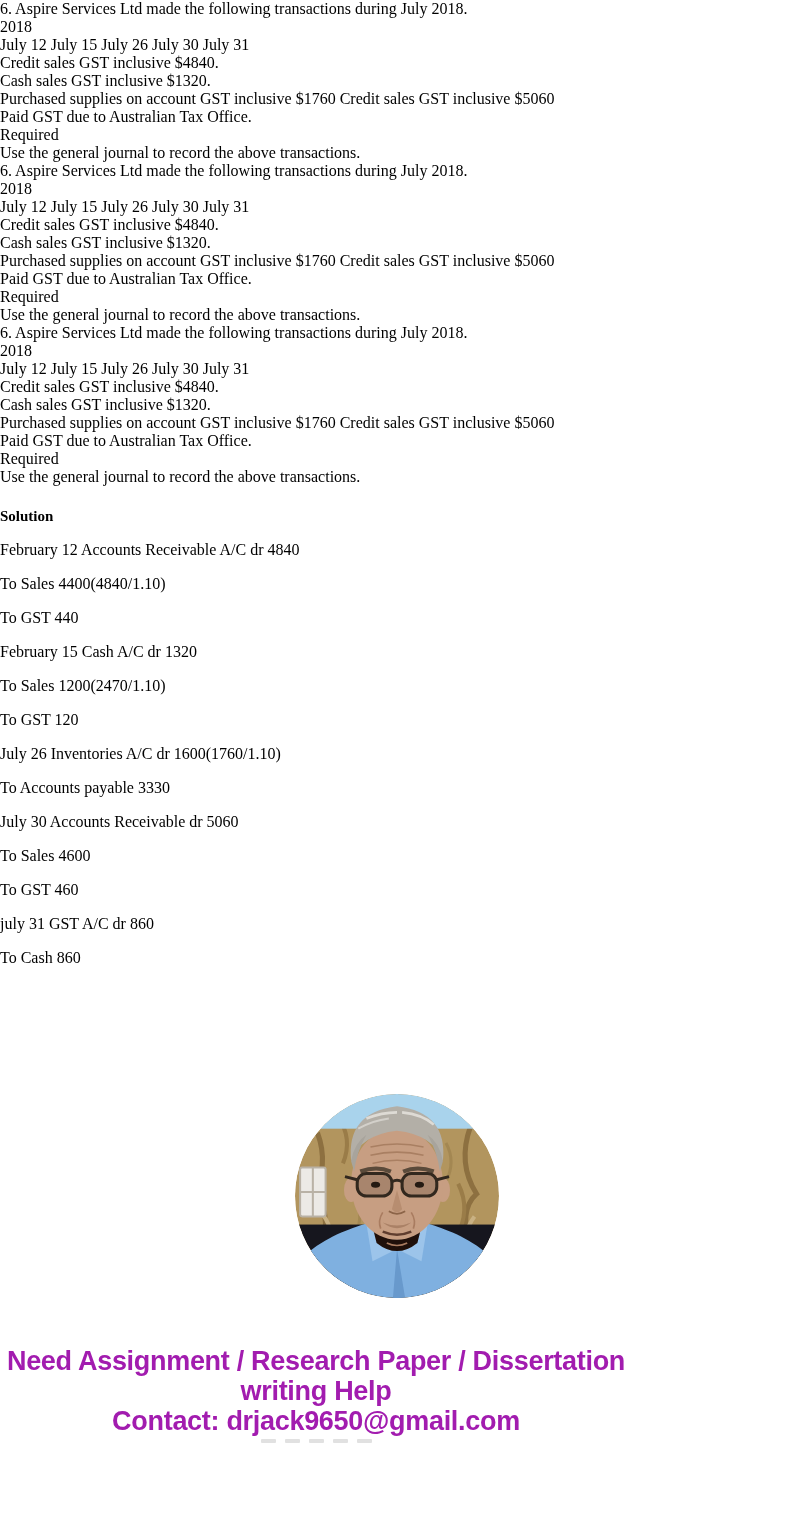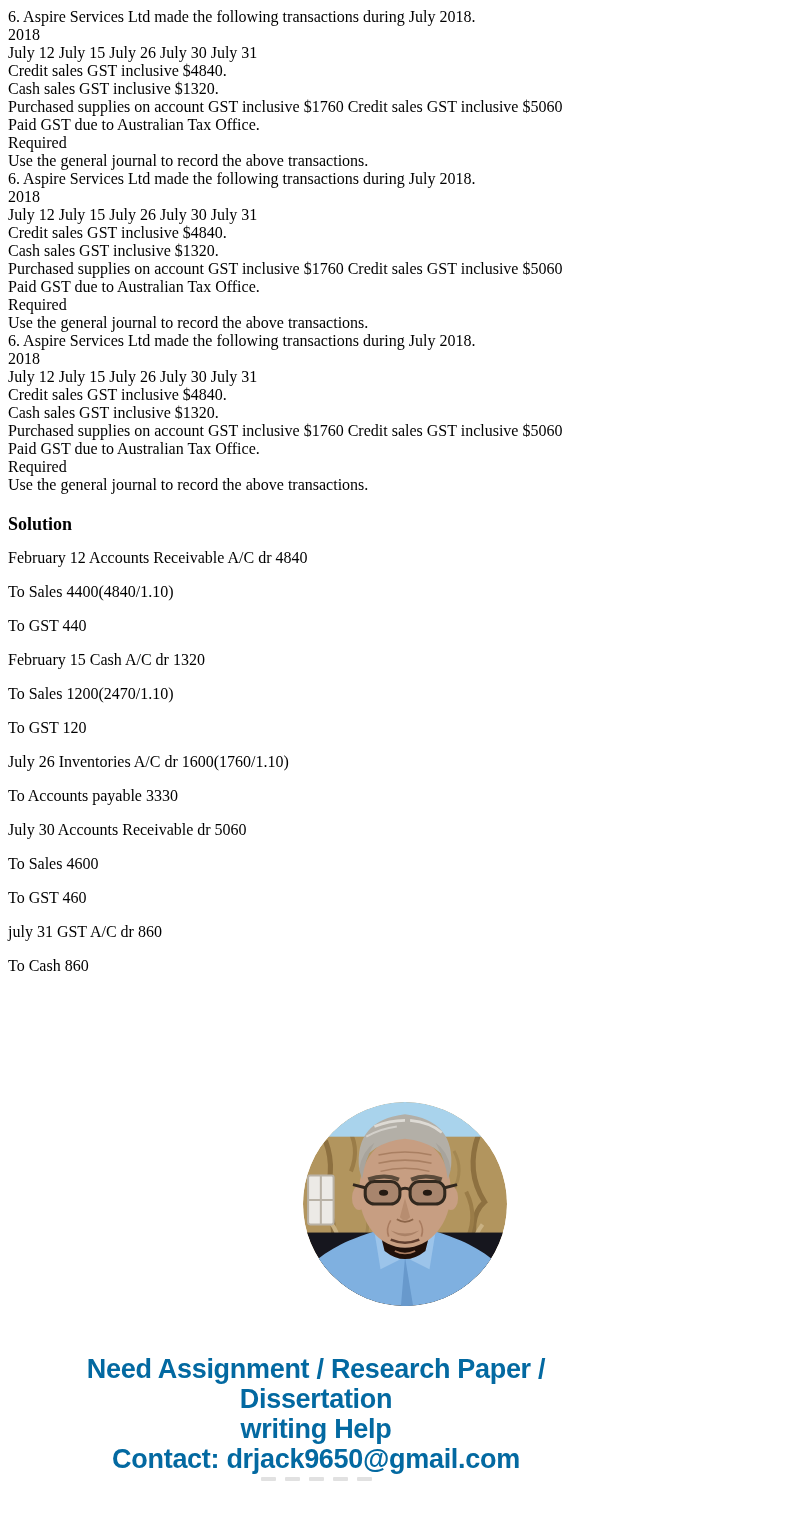--- a/index.html
+++ b/index.html
@@ -7,31 +7,30 @@
     margin: 0;
     padding: 0;
     background: #ffffff;
     width: 794px;
     height: 1523px;
     overflow: hidden;
     font-family: "Liberation Serif", serif;
     color: #000000;
   }
   .doc {
-    padding: 8px;
     width: 632px;
   }
   .qline {
     font-size: 16px;
     line-height: 18px;
     white-space: nowrap;
   }
   h3.solution-heading {
     font-family: "Liberation Serif", serif;
-    font-size: 18px;
+    font-size: 15px;
     font-weight: bold;
     margin: 21px 0 6px 0;
     line-height: 18px;
   }
   p.sline {
     font-size: 16px;
     line-height: 18px;
     margin: 16px 0;
   }
   .avatar-wrap {
@@ -48,21 +47,21 @@
     display: block;
   }
   .footer-ad {
     margin-top: 48px;
     text-align: center;
     font-family: "Liberation Sans", sans-serif;
     font-weight: bold;
     font-size: 27px;
     line-height: 30px;
     letter-spacing: -0.3px;
-    color: #0369a1;
+    color: #a21caf;
   }
   .watermark {
     margin-top: 3px;
     display: flex;
     justify-content: center;
     gap: 9px;
   }
   .watermark .dash {
     width: 15px;
     height: 4px;

